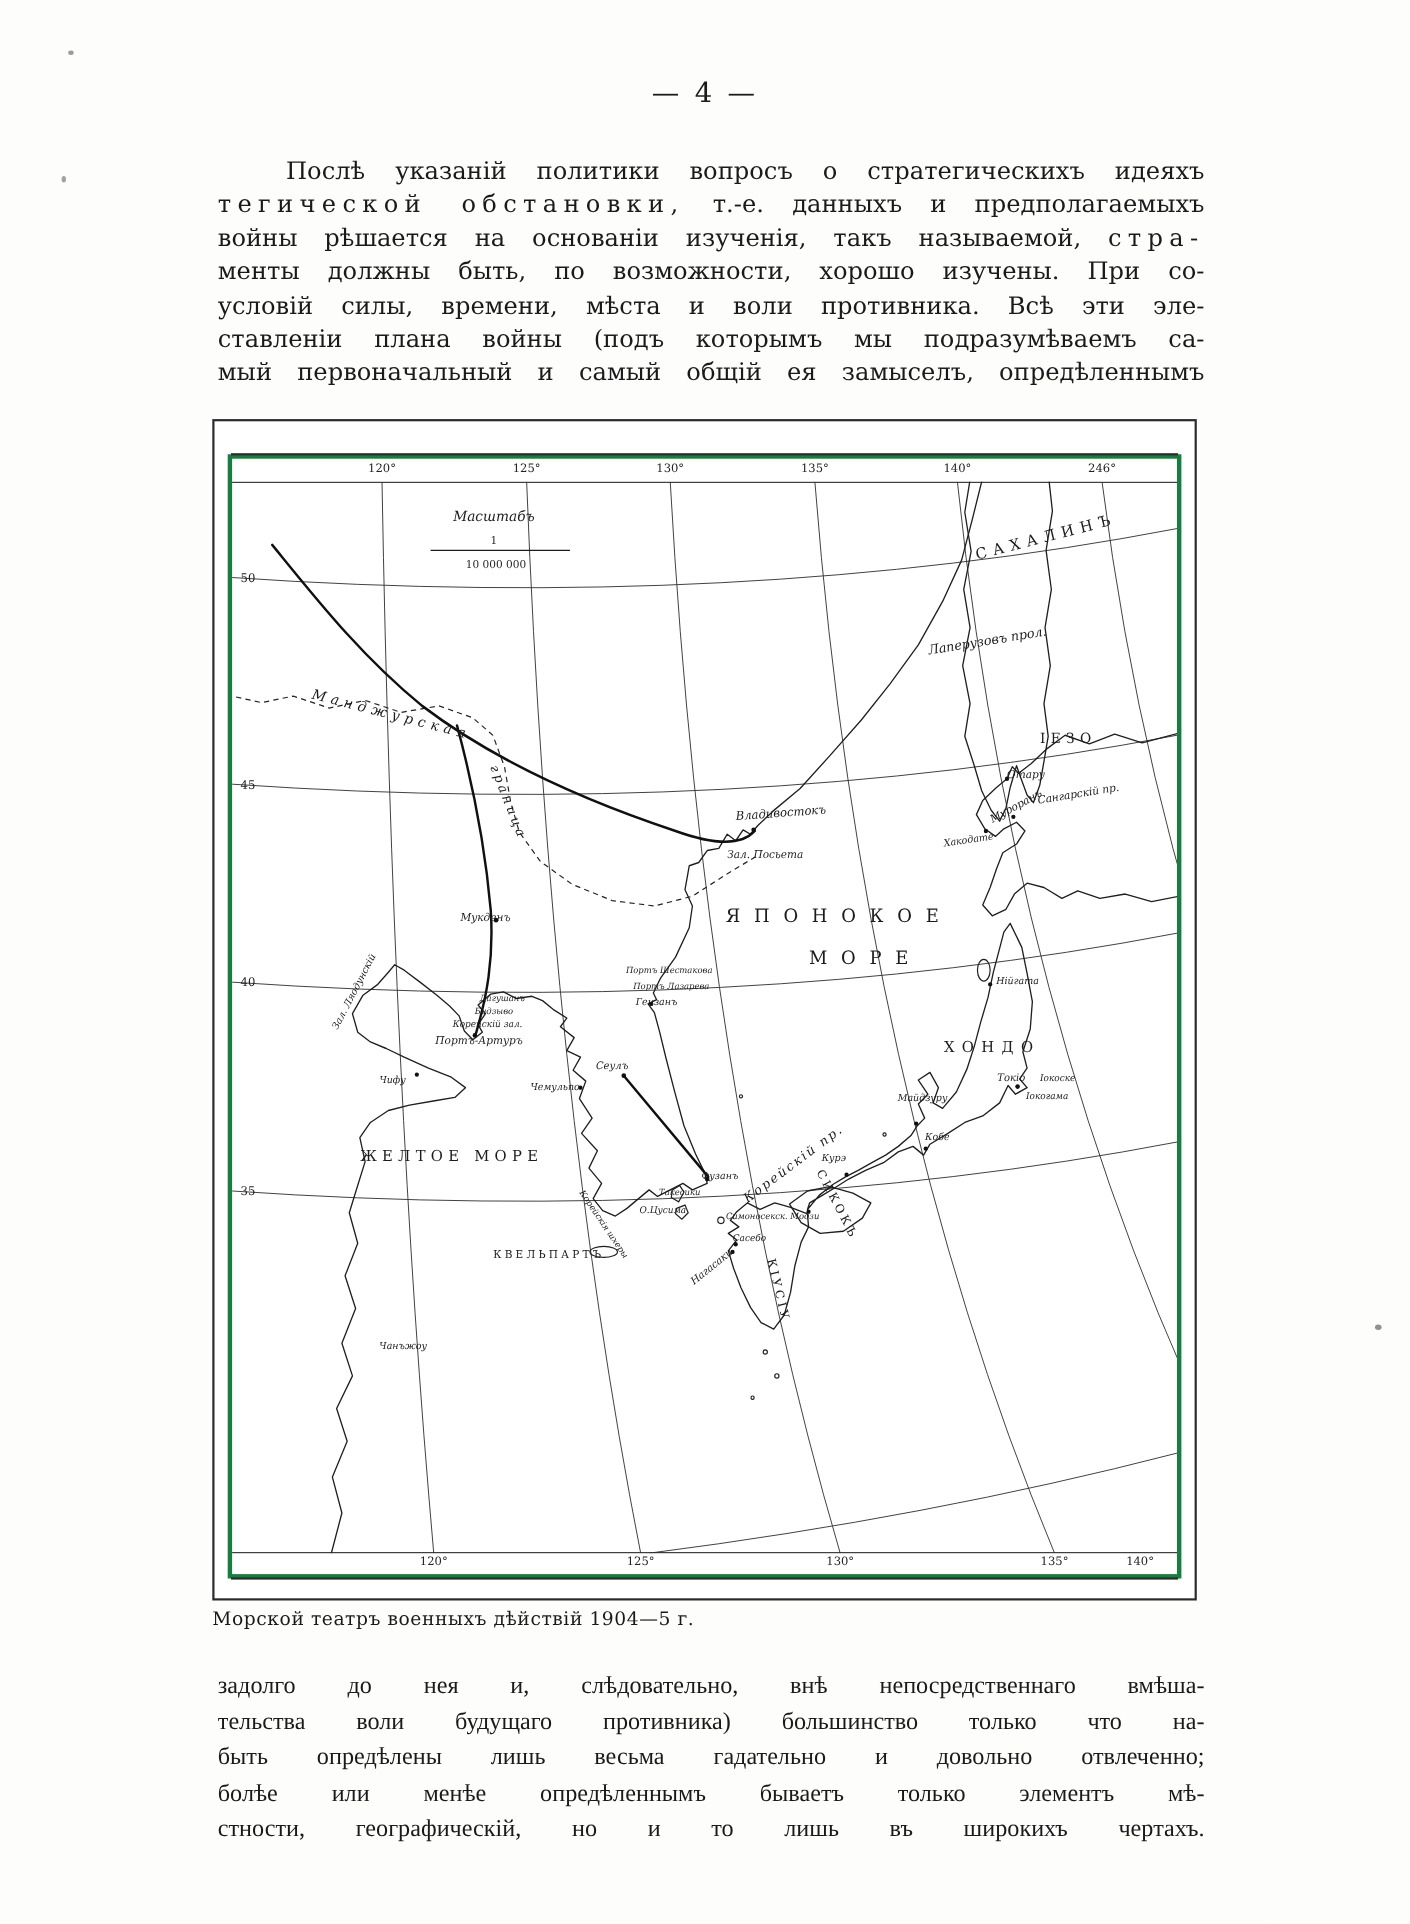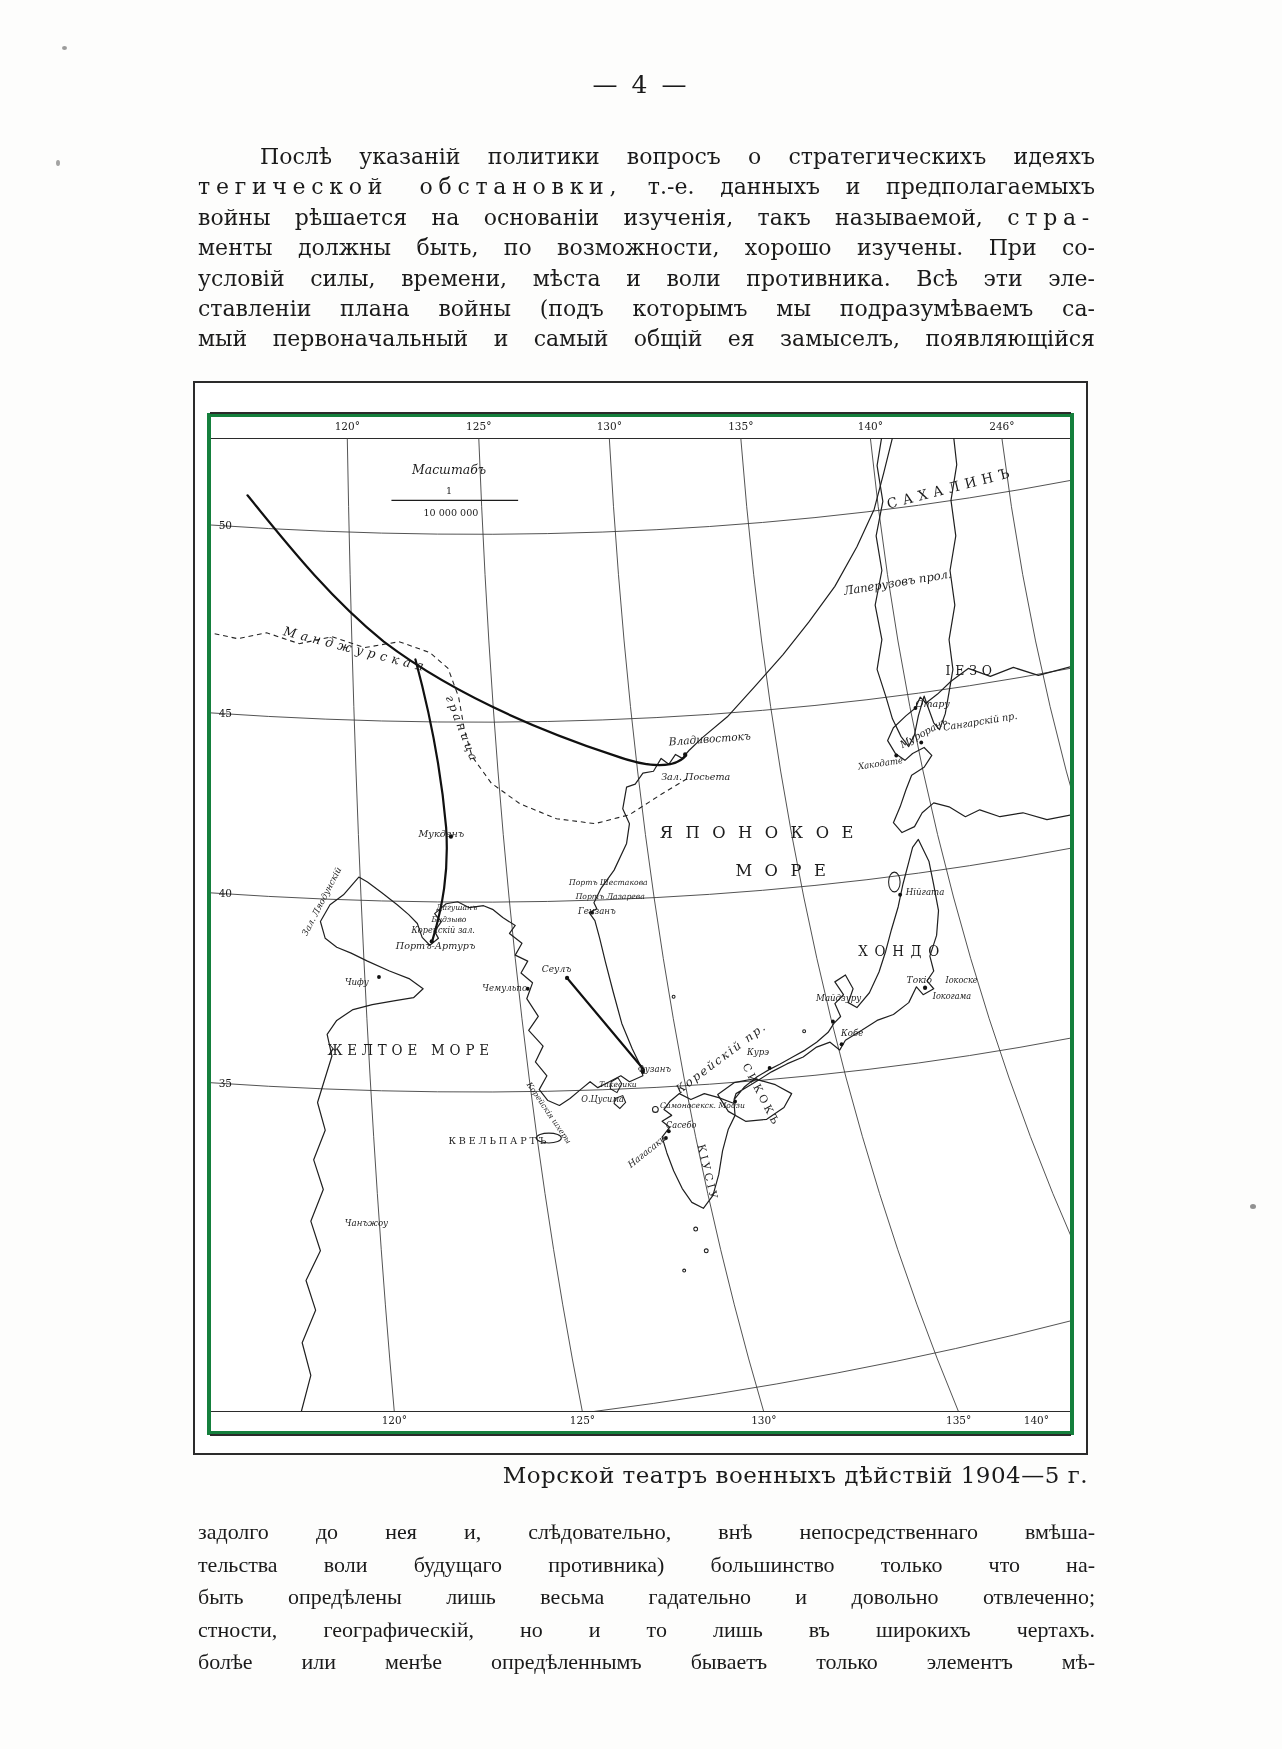--- a/index.html
+++ b/index.html
@@ -32,39 +32,39 @@
   .map-svg{position:absolute;left:0;top:21px;width:100%;height:calc(100% - 40px);}
   .grid path{fill:none;stroke:#3a3a3a;stroke-width:.9;}
   .coast{fill:none;stroke:#1f1f1f;stroke-width:1.25;stroke-linejoin:round;stroke-linecap:round;}
   .isle{fill:none;stroke:#1f1f1f;stroke-width:1.1;}
   .bord{fill:none;stroke:#222;stroke-width:1.1;stroke-dasharray:5 4;}
   .rail path{fill:none;stroke:#101010;stroke-width:2.3;stroke-linecap:round;}
   .dots circle{fill:#111;}
   .mlab{fill:#1c1c1c;font-family:"DejaVu Serif",serif;}
   .mcur{font-style:italic;}
   .scaleline{stroke:#1c1c1c;stroke-width:1.2;}
-  .map-caption{position:absolute;left:193px;width:895px;top:1462px;text-align:right;
-               font-size:23px;letter-spacing:.5px;}
+  .map-caption{position:absolute;left:193px;width:895px;top:1462px;text-align:left;
+               font-size:17px;letter-spacing:.5px;}
   .speck{position:absolute;background:#4a4a4a;border-radius:50%;}
 </style>
 </head>
 <body>
 
 <div class="page">
 
   <div class="pagenum">— 4 —</div>
 
   <div class="para para-top">
       <div class="jline indent"><span>Послѣ указаній политики вопросъ о стратегическихъ идеяхъ</span></div>
       <div class="jline"><span class="sp">тегической обстановки,</span><span> т.-е. данныхъ и предполагаемыхъ</span></div>
       <div class="jline"><span>войны рѣшается на основаніи изученія, такъ называемой, </span><span class="sp">стра-</span></div>
       <div class="jline"><span>менты должны быть, по возможности, хорошо изучены. При со-</span></div>
       <div class="jline"><span>условій силы, времени, мѣста и воли противника. Всѣ эти эле-</span></div>
       <div class="jline"><span>ставленіи плана войны (подъ которымъ мы подразумѣваемъ са-</span></div>
-      <div class="jline"><span>мый первоначальный и самый общій ея замыселъ, появляющійся</span></div>
+      <div class="jline"><span>мый первоначальный и самый общій ея замыселъ, опредѣленнымъ</span></div>
     </div>
 
   <div class="map-plate">
     <div class="map-frame">
       <div class="lon-band top">
           <span style="left: 15.8659%;">120°</span>
           <span style="left: 31.1732%;">125°</span>
           <span style="left: 46.3687%;">130°</span>
           <span style="left: 61.676%;">135°</span>
           <span style="left: 76.7598%;">140°</span>
@@ -207,20 +207,20 @@
         </div>
     </div>
   </div>
 
   <div class="map-caption">Морской театръ военныхъ дѣйствій 1904—5 г.</div>
 
   <div class="para para-bottom">
       <div class="jline"><span>задолго до нея и, слѣдовательно, внѣ непосредственнаго вмѣша-</span></div>
       <div class="jline"><span>тельства воли будущаго противника) большинство только что на-</span></div>
       <div class="jline"><span>быть опредѣлены лишь весьма гадательно и довольно отвлеченно;</span></div>
+      <div class="jline"><span>болѣе или менѣе опредѣленнымъ бываетъ только элементъ мѣ-</span></div>
       <div class="jline"><span>стности, географическій, но и то лишь въ широкихъ чертахъ.</span></div>
-      <div class="jline"><span>болѣе или менѣе опредѣленнымъ бываетъ только элементъ мѣ-</span></div>
     </div>
 
   <div class="speck" style="left:62px;top:46px;width:5px;height:4px;opacity:.55"></div>
   <div class="speck" style="left:56px;top:160px;width:4px;height:6px;opacity:.5"></div>
   <div class="speck" style="left:1250px;top:1204px;width:6px;height:5px;opacity:.6"></div>
 </div>
 
 </body></html>

